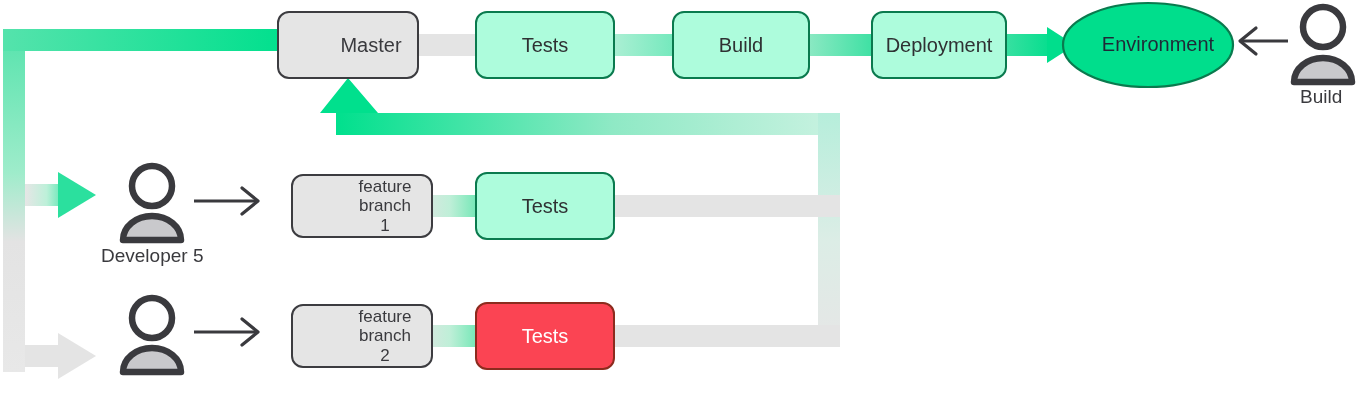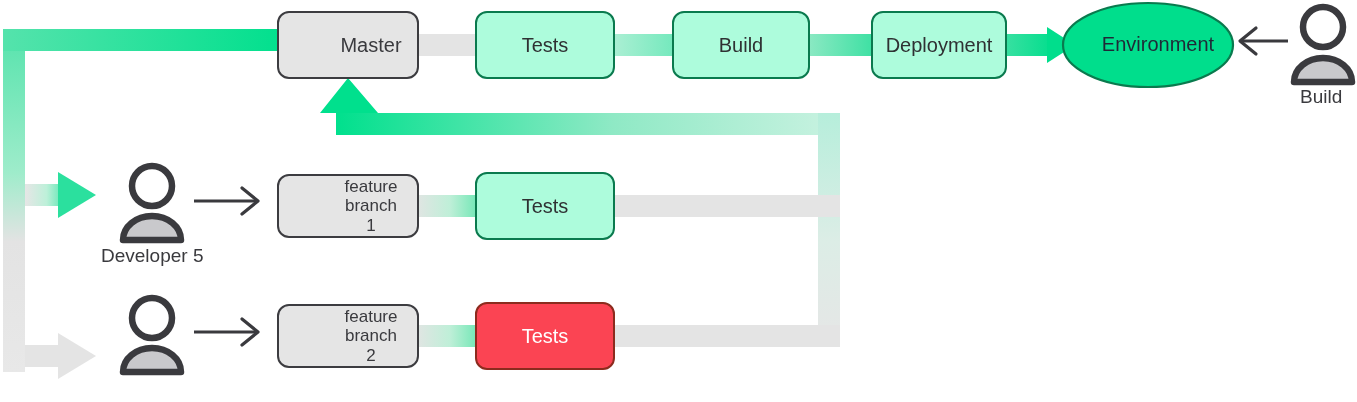--- a/index.html
+++ b/index.html
@@ -30,21 +30,21 @@
     background:#ADFCDC;
     border:2.2px solid #0A7A4E;
     color:#2F3133;
   }
   .node-red{
     background:#FB4453;
     border:2.2px solid #8C2B1E;
     color:#FFFFFF;
   }
   .lbl-big{font-size:20px;}
-  .lbl-small{font-size:17px;}
+  .lbl-small{font-size:17px;margin-left:14px;}
   .caption{
     position:absolute;
     font-size:19px;
     color:#3A3A3E;
     white-space:nowrap;
     z-index:5;
   }
   .ellipse-label{
     position:absolute;
     z-index:6;

